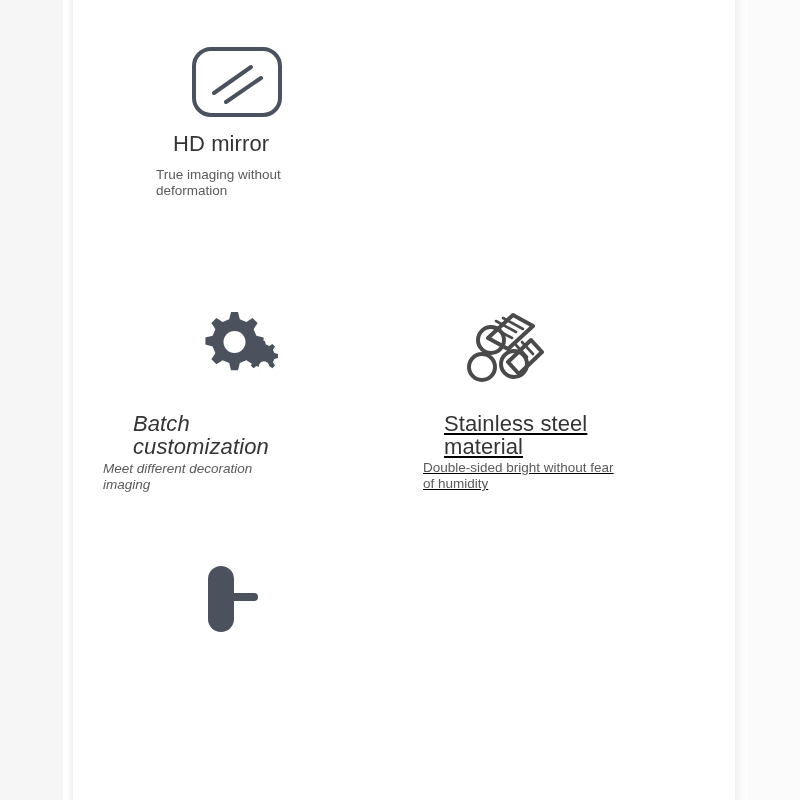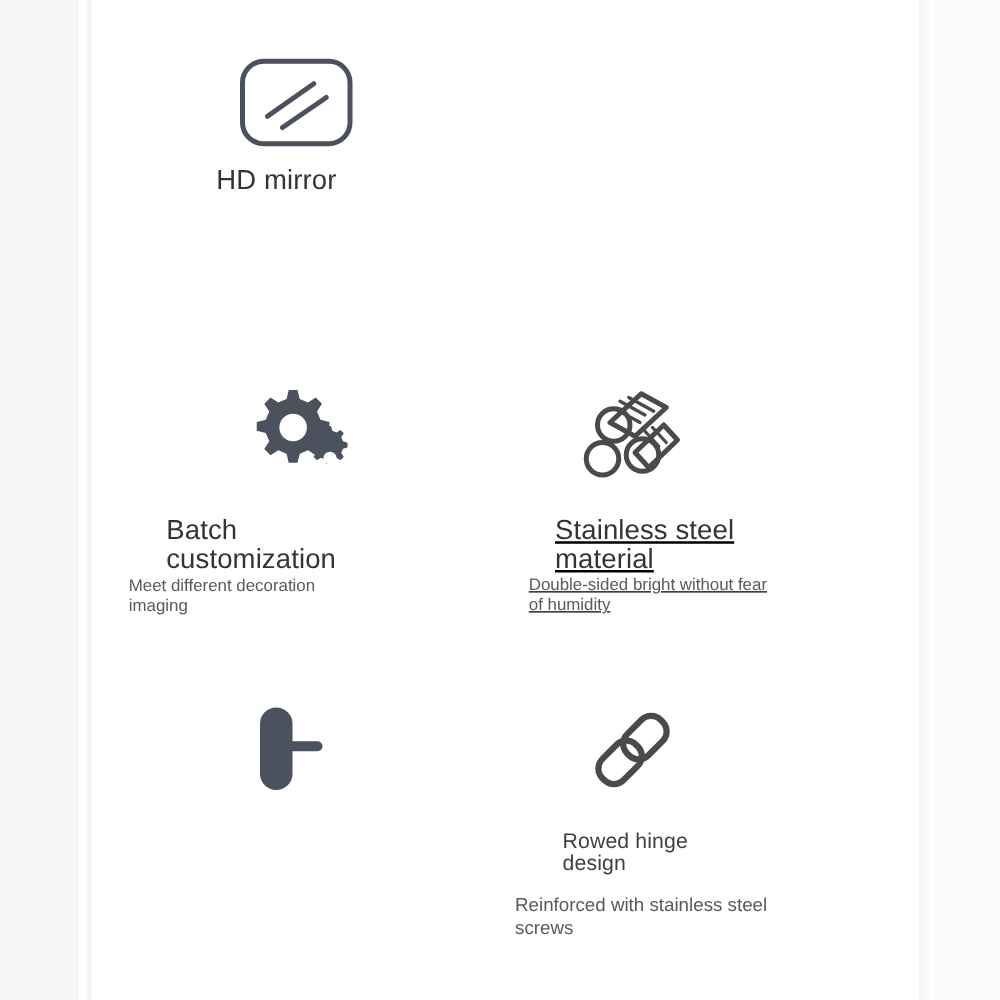--- a/index.html
+++ b/index.html
@@ -122,21 +122,21 @@
     white-space: pre-line;
   }
 
   
   .cell.c0 .text-block { left: 36px;  top: 128px; }
   .cell.c0 .feat-title { margin-left: 64px; }
   .cell.c0 .feat-sub   { margin-left: 47px; margin-top: 12px; }
 
   .cell.c1 .text-block { left: 13px;  top: 120px; width: 260px; }
 
-  .cell.c2 .text-block { left: 8px;   top: 140px; }
+  .cell.c2 .text-block { left: 8px;   top: 140px; font-style: italic; }
   .cell.c2 .feat-title { margin-left: 52px; }
   .cell.c2 .feat-sub   { margin-left: 22px; margin-top: 3px; }
 
   .cell.c3 .text-block { left: 8px;   top: 140px; width: 290px; text-decoration: underline; }
   .cell.c3 .feat-title { margin-left: 32px; }
   .cell.c3 .feat-sub   { margin-left: 11px; margin-top: 2px; }
 
   .cell.c4 .text-block { left: 8px;   top: 140px; }
   .cell.c4 .feat-title { margin-left: 46px; }
   .cell.c4 .feat-sub   { margin-left: 4px;  margin-top: -2px; }
@@ -161,20 +161,22 @@
       <div class="cell c0">
         <span class="icon-wrap">
           <svg width="92" height="72" viewBox="0 0 92 72">
             <rect x="3" y="3" width="86" height="66" rx="17" ry="17" fill="none" stroke="#4b525e" stroke-width="4"></rect>
             <line x1="23" y1="47" x2="60" y2="21" stroke="#4b525e" stroke-width="4" stroke-linecap="round"></line>
             <line x1="35" y1="56" x2="70" y2="32" stroke="#4b525e" stroke-width="4" stroke-linecap="round"></line>
           </svg>
         </span>
         <div class="text-block">
           <p class="feat-title">HD mirror</p>
+          <p class="feat-sub">True imaging without
+deformation</p>
         </div>
       </div>
 
 
       <div class="cell c2">
         <span class="icon-wrap">
           <svg width="84" height="74" viewBox="0 0 84 74">
             <g fill="#4b525e">
 
               <path d="M34 2 l7 0 1.8 7.2 6.6 2.8 6.2-4 5 5 -4 6.2 2.8 6.6 7.2 1.8 0 7 -7.2 1.8 -2.8 6.6 4 6.2 -5 5 -6.2-4 -6.6 2.8 -1.8 7.2 -7 0 -1.8-7.2 -6.6-2.8 -6.2 4 -5-5 4-6.2 -2.8-6.6 -7.2-1.8 0-7 7.2-1.8 2.8-6.6 -4-6.2 5-5 6.2 4 6.6-2.8 Z"></path>
@@ -223,32 +225,16 @@
 
       <div class="cell c4">
         <span class="icon-wrap">
           <svg width="62" height="80" viewBox="0 0 62 80">
             <rect x="6" y="6" width="26" height="66" rx="13" ry="13" fill="#4b525e"></rect>
             <rect x="26" y="33" width="30" height="8" rx="4" ry="4" fill="#4b525e"></rect>
           </svg>
         </span>
       </div>
 
-      <div class="cell c5">
-        <span class="icon-wrap">
-          <svg width="80" height="80" viewBox="0 0 80 80">
-            <g transform="rotate(-45 40 40)" fill="none" stroke="#4a4a4a" stroke-width="5" stroke-linejoin="round" stroke-linecap="round">
-              <rect x="7" y="28" width="38" height="24" rx="11" ry="11"></rect>
-              <rect x="35" y="28" width="38" height="24" rx="11" ry="11"></rect>
-            </g>
-          </svg>
-        </span>
-        <div class="text-block">
-          <p class="feat-title">Rowed hinge
-design</p>
-          <p class="feat-sub">Reinforced with stainless steel
-screws</p>
-        </div>
-      </div>
 
     </div>
   </div>
 </div>
 
 </body></html>

